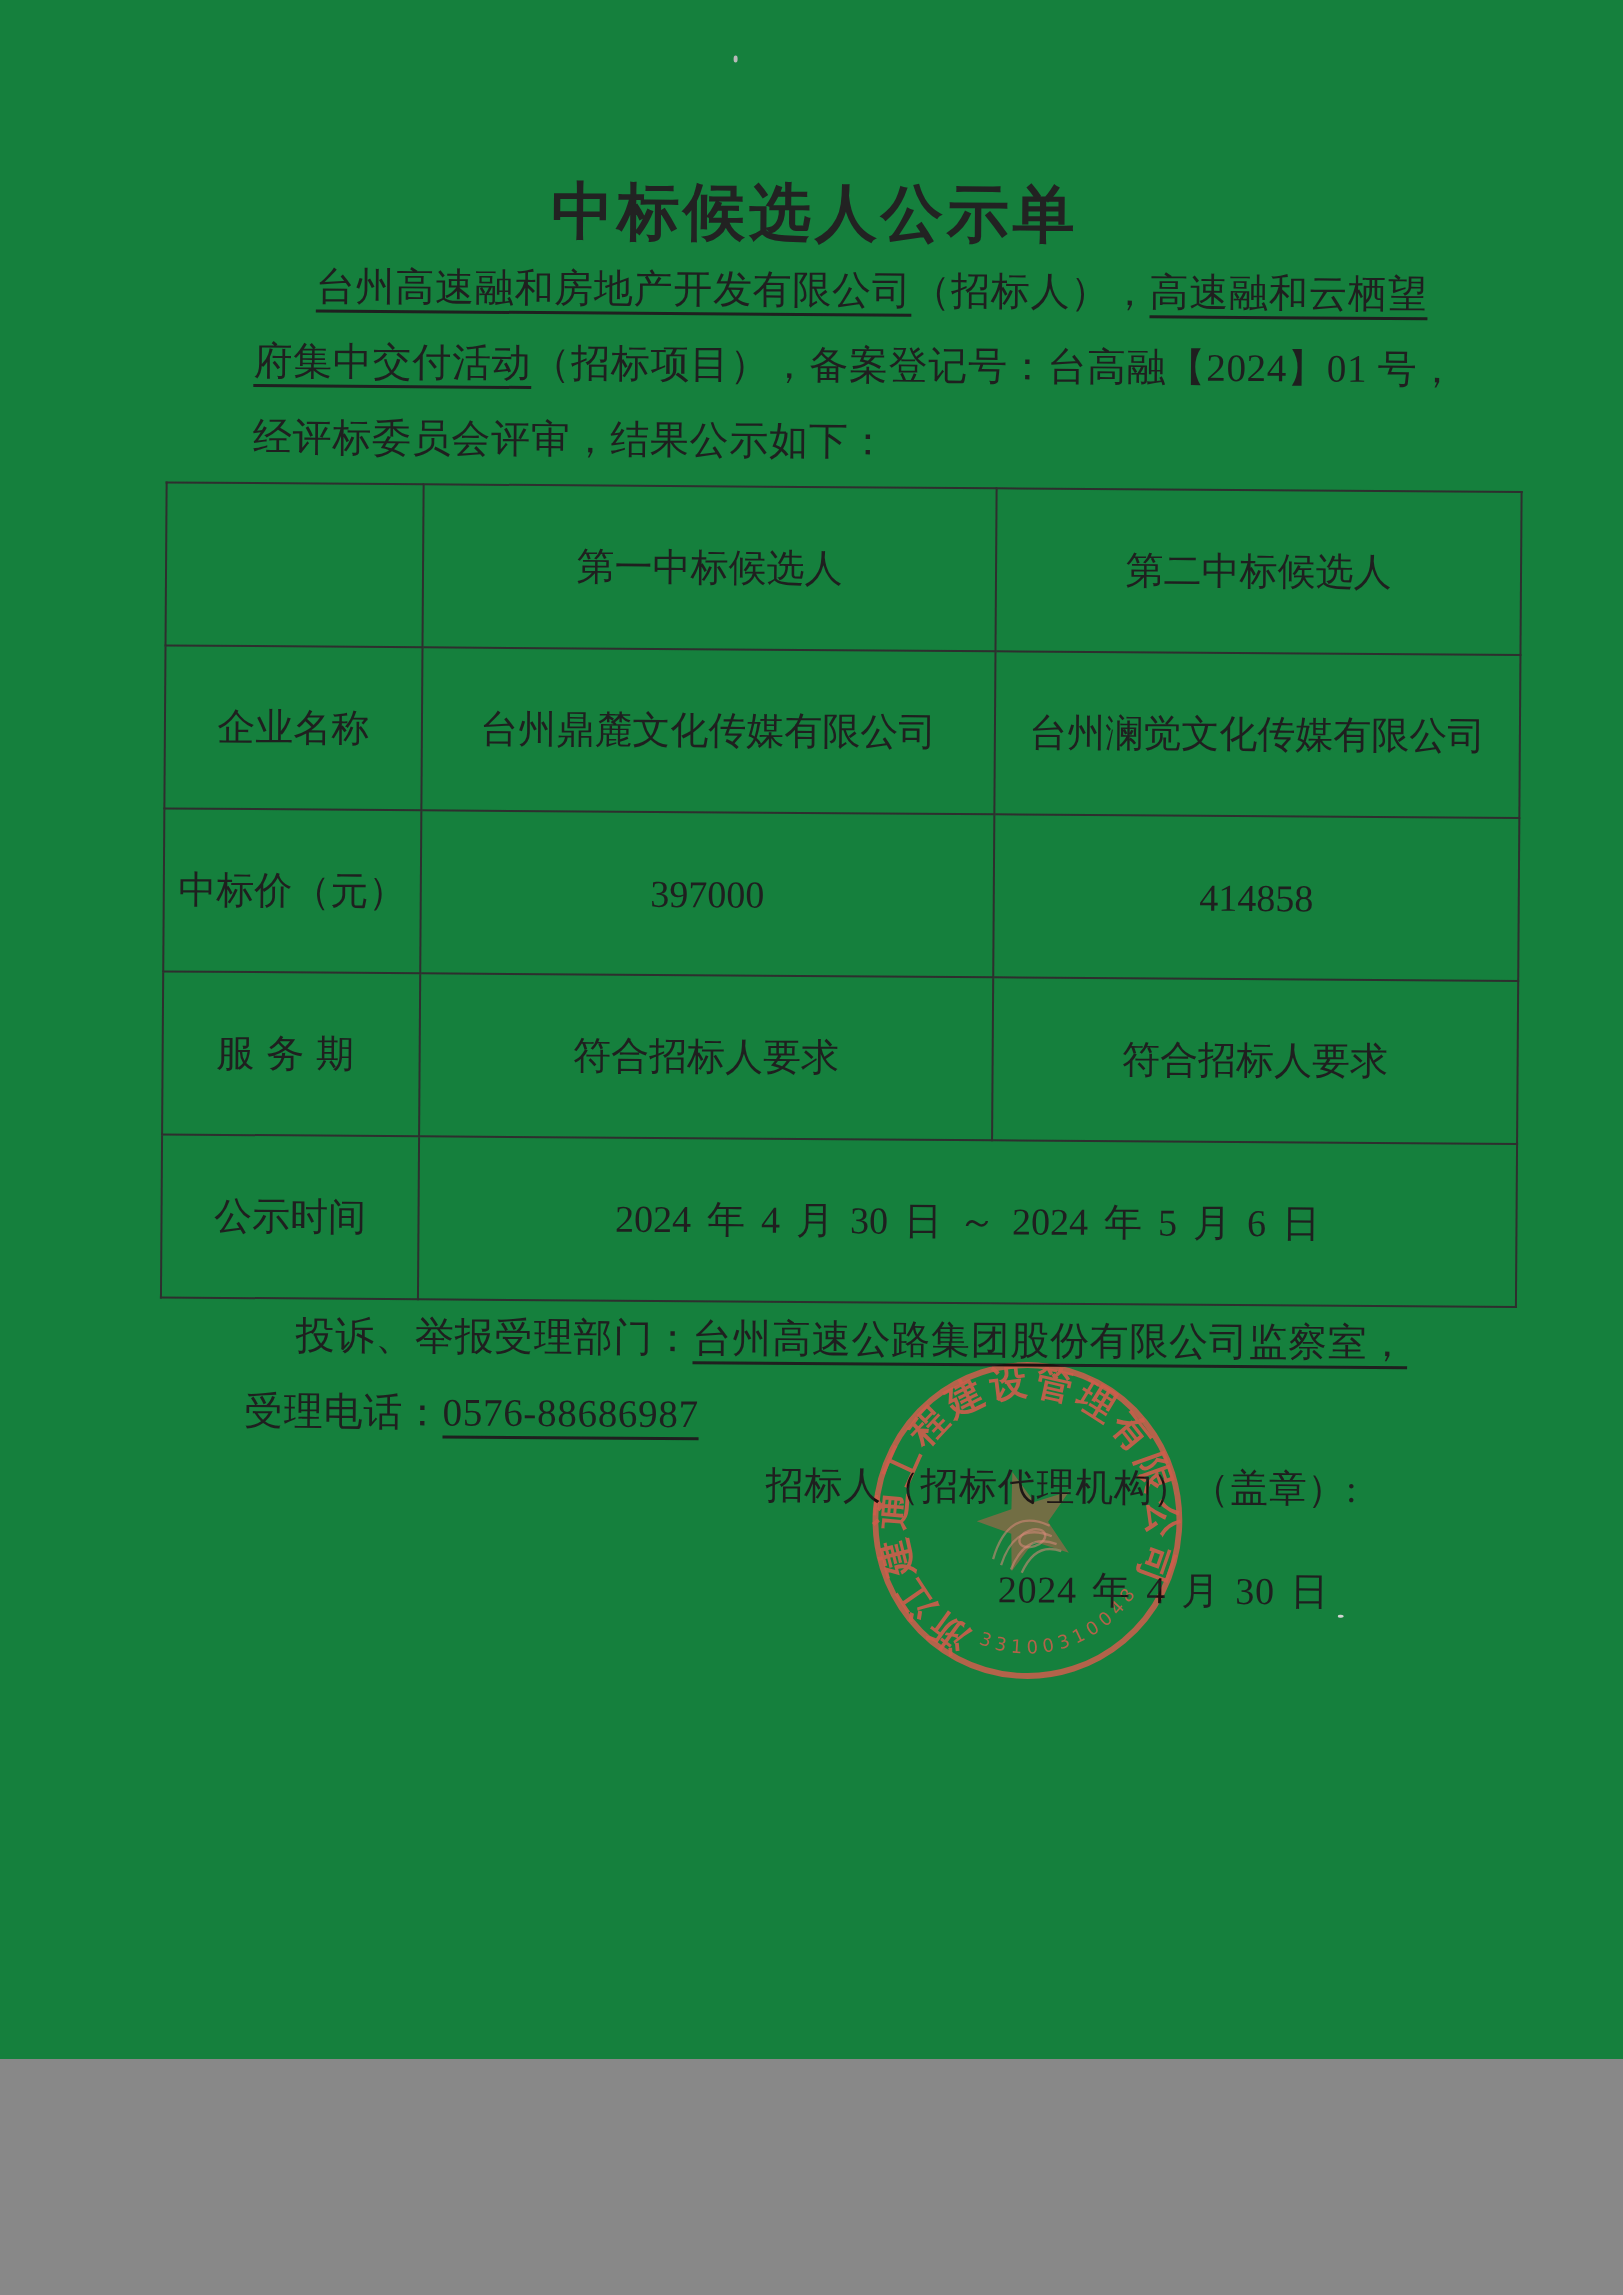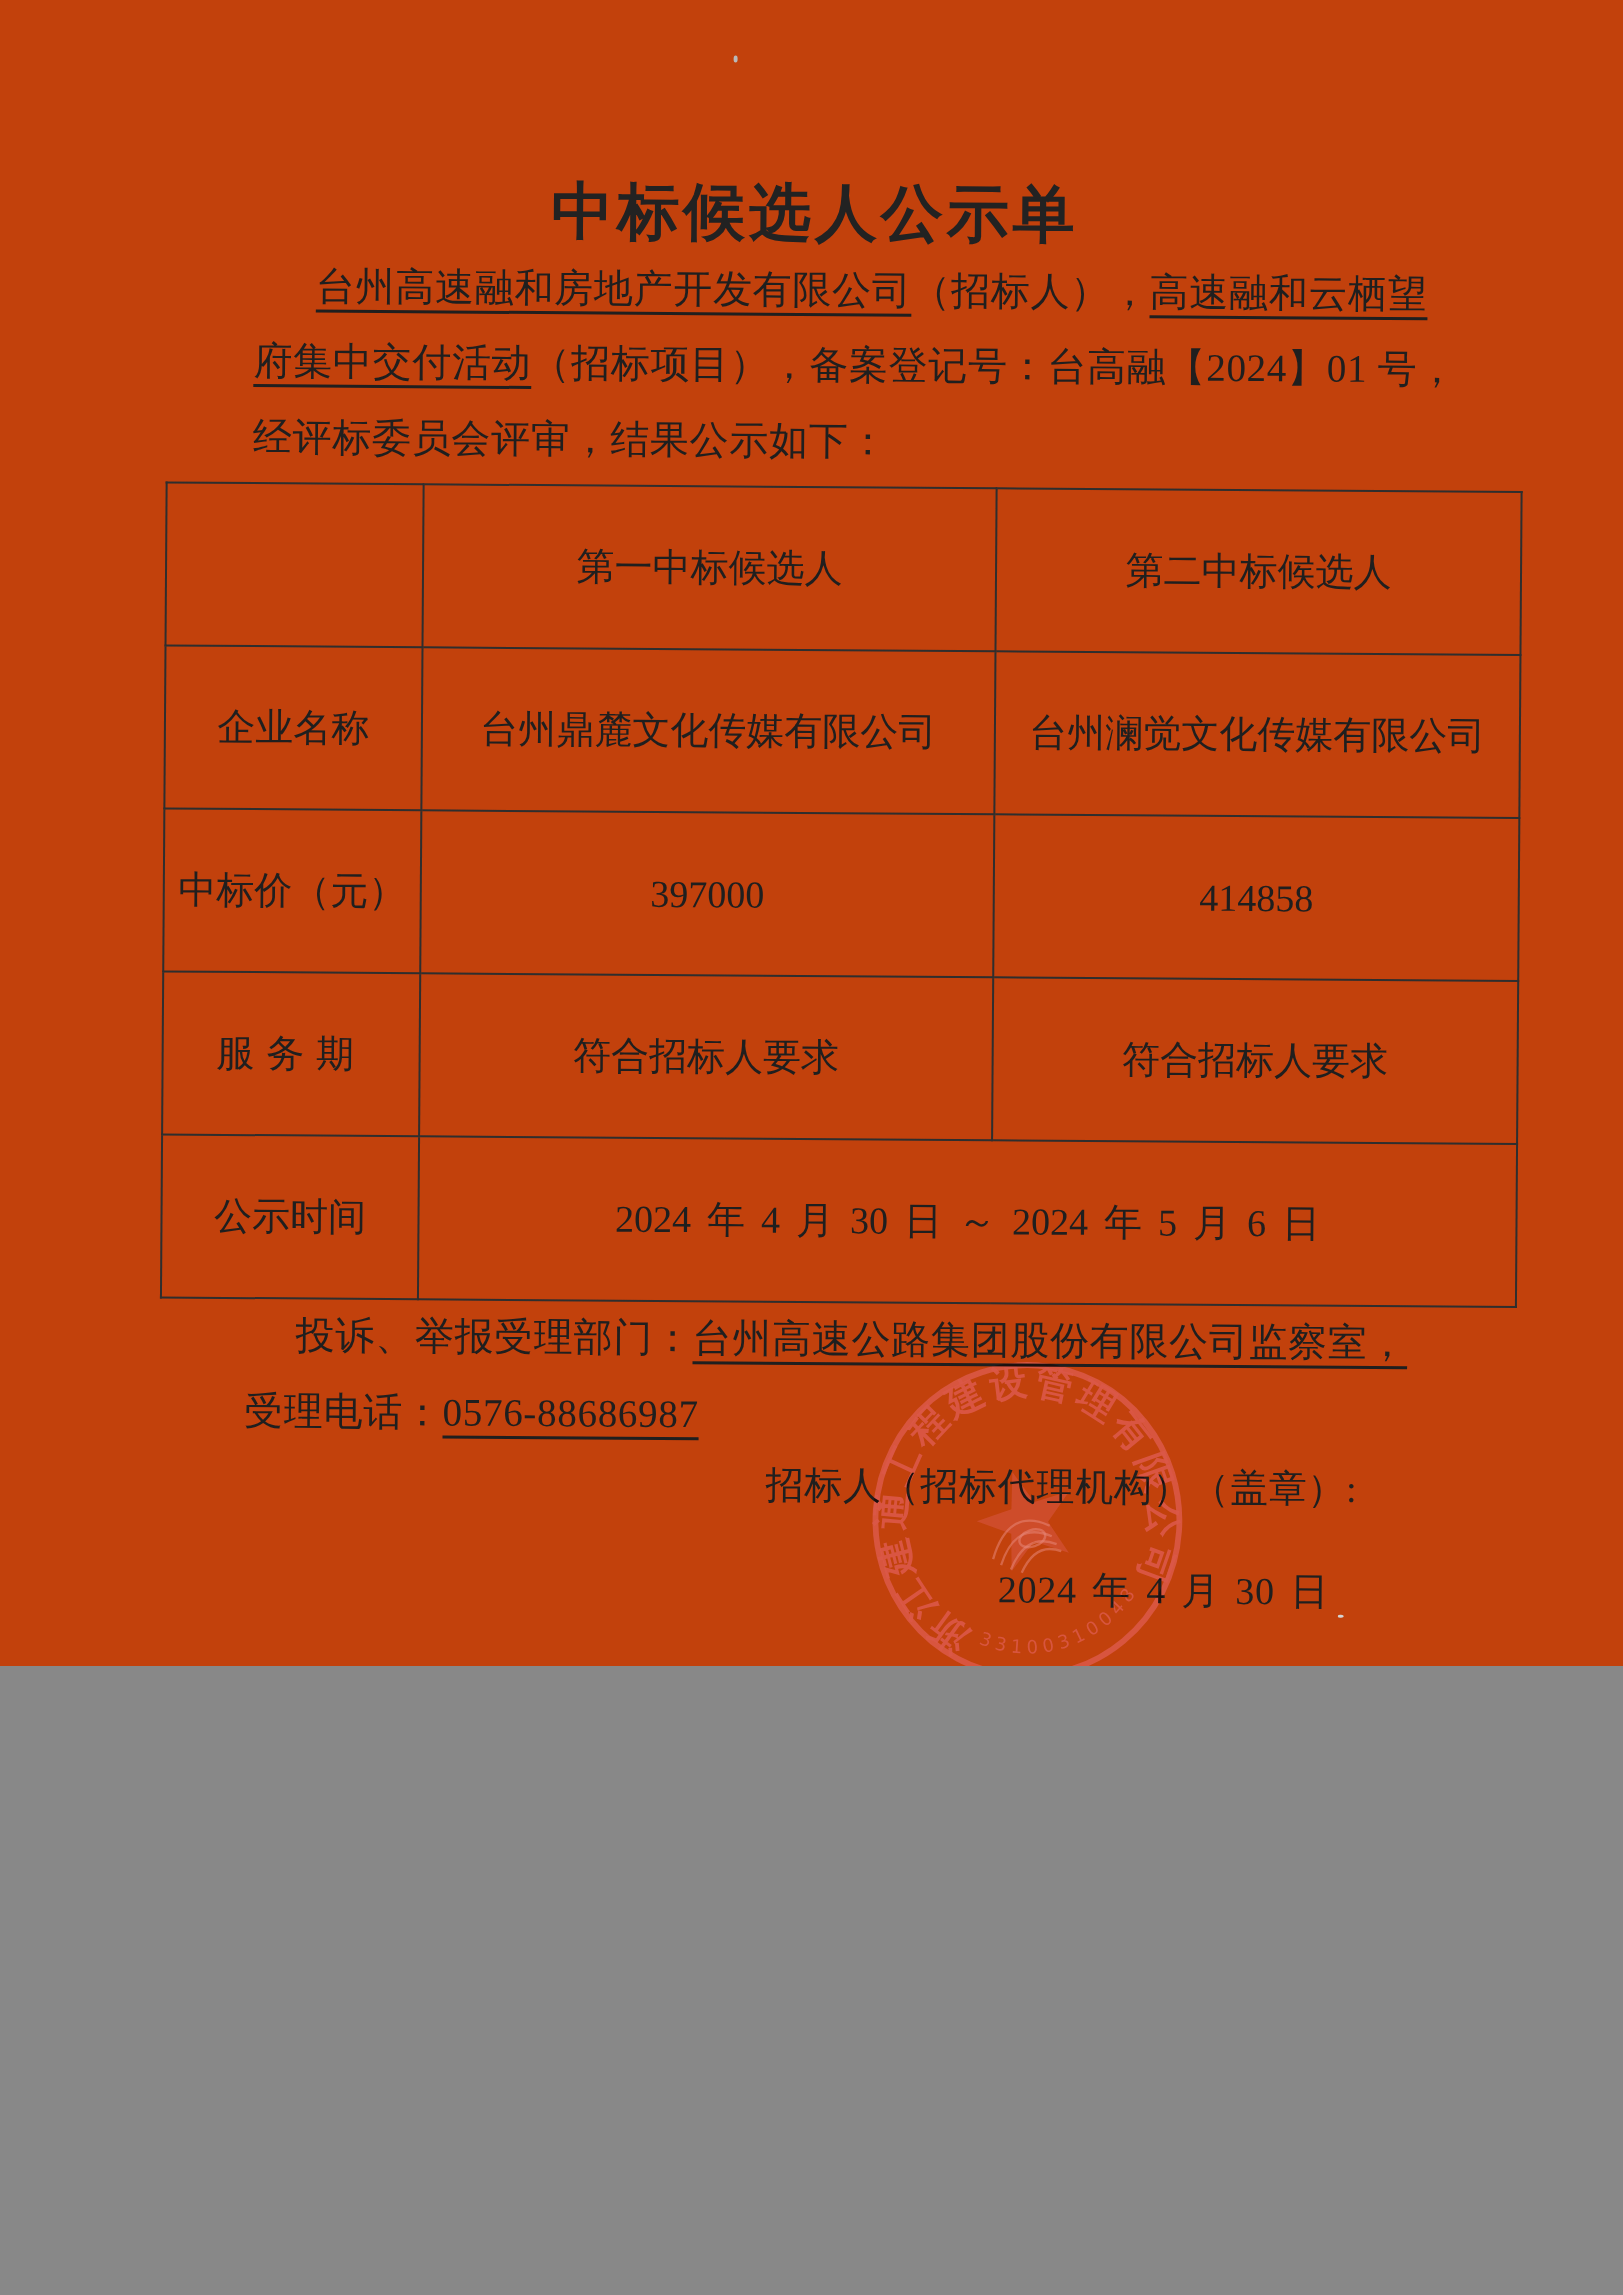--- a/index.html
+++ b/index.html
@@ -1,17 +1,17 @@
 <!DOCTYPE html>
 <html style="font-size:10.5px"><head>
 <meta charset="utf-8">
 <style>
   html,body{margin:0;padding:0;background:#888;}
   .page{
-    position:relative;width:1623px;height:1666px;background:#c2410c;
+    position:relative;width:1623px;height:2059px;background:#15803d;
     overflow:hidden;color:#1f1f1f;
     font-family:"Liberation Serif","DejaVu Serif",serif;
   }
   .content{position:absolute;inset:0;transform:rotate(0.4deg);transform-origin:812px 720px;}
   .doc-title{
     position:absolute;top:171px;left:0;width:100%;text-align:center;
     font-family:"Liberation Sans","DejaVu Sans",sans-serif;
     font-weight:bold;font-size:62px;letter-spacing:3.9px;color:#222;
   }
   .line{position:absolute;font-size:39px;letter-spacing:0.7px;white-space:nowrap;}

